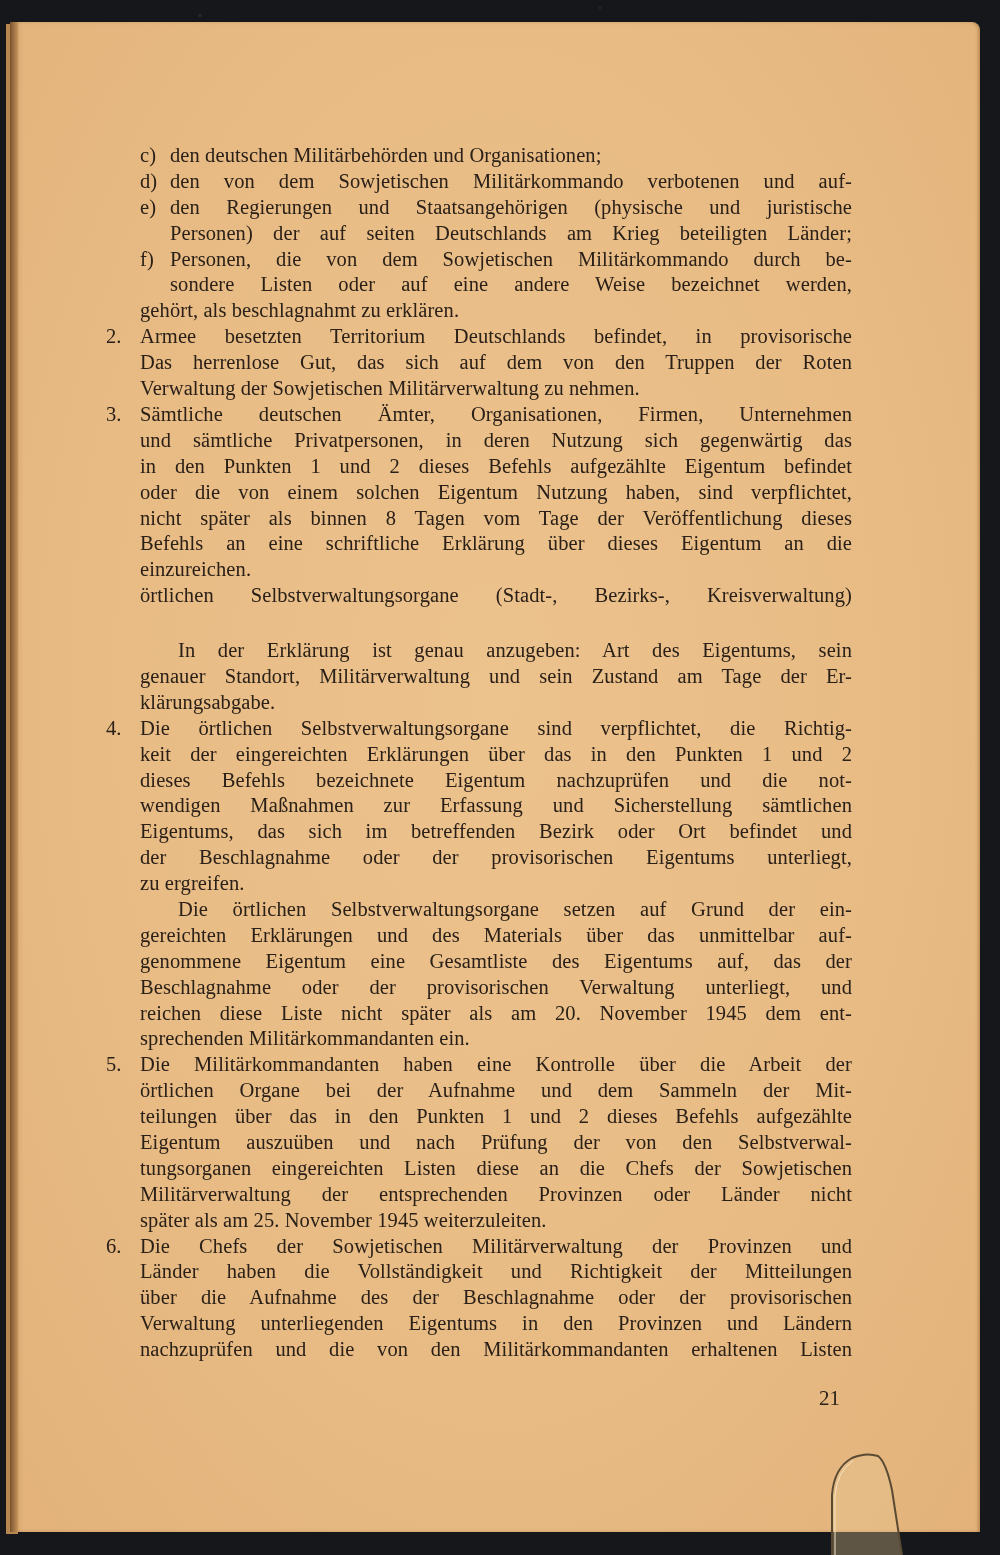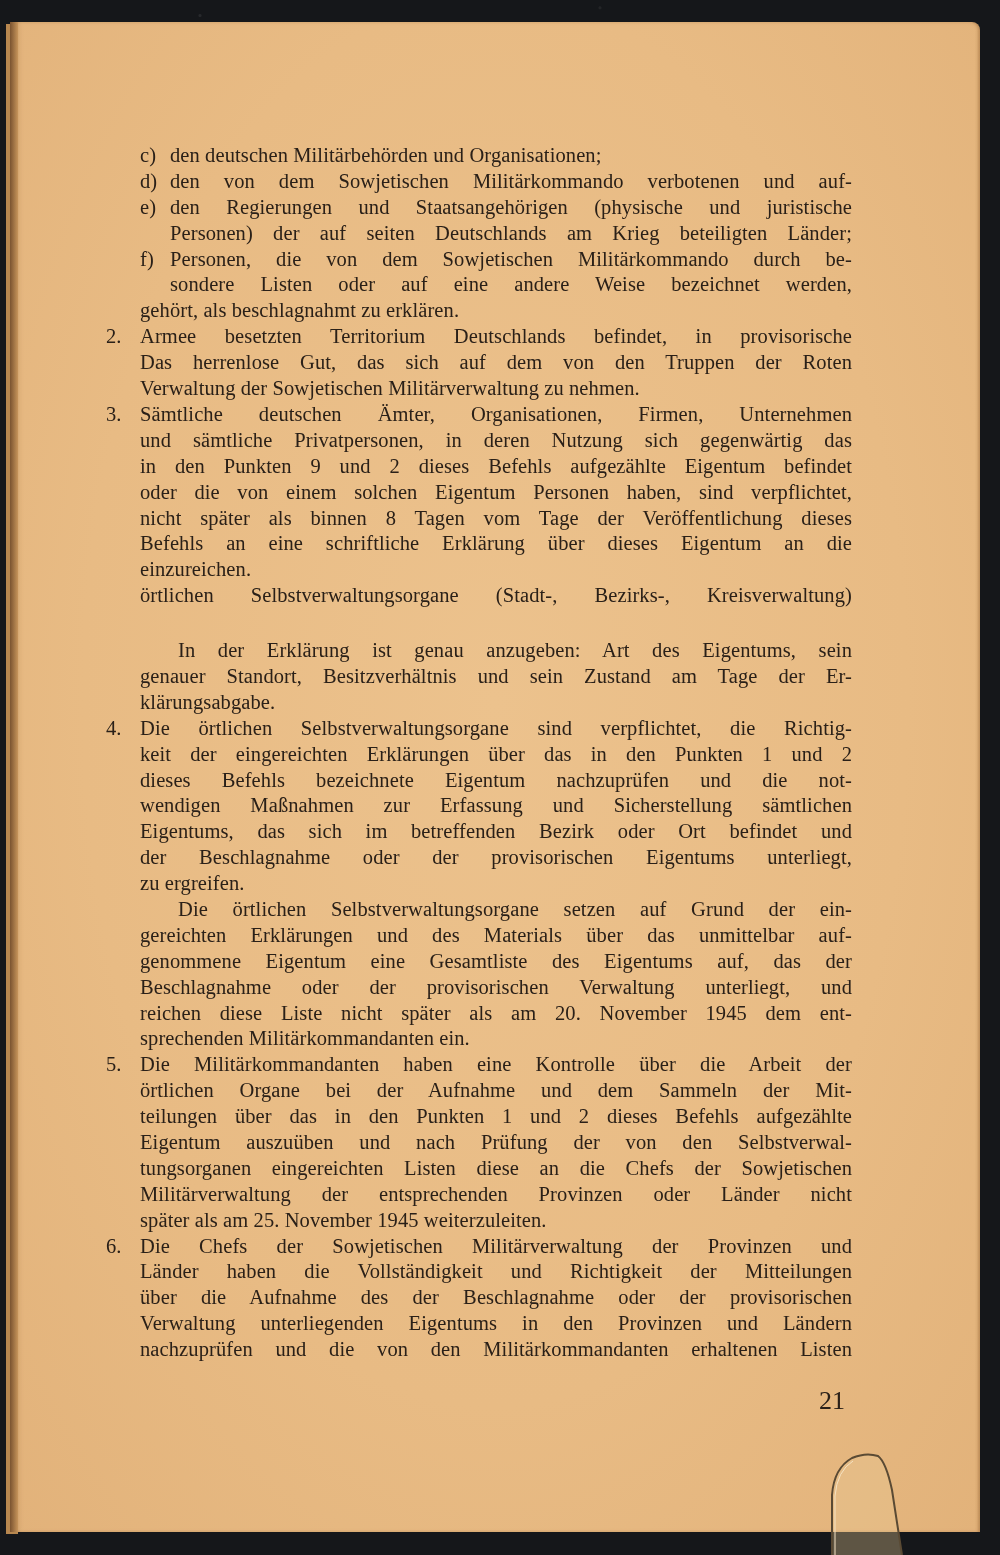--- a/index.html
+++ b/index.html
@@ -48,21 +48,21 @@
     overflow: visible;
   }
   .line.last { text-align-last: left; }
   .line .inner { display: inline-block; width: 100%; text-align: justify; text-align-last: justify; white-space: normal; }
   .line.last .inner { text-align-last: left; }
   .row { display: flex; }
   .marker { width: 34px; flex: 0 0 34px; text-align: left; }
   .content { flex: 1; }
   .page-number {
     position: absolute; left: 819px; top: 1386px;
-    font-size: 26px; color: #2a2018;
+    font-size: 21px; color: #2a2018;
   }
   .clip-icon {
     position: absolute; left: 826px; top: 1450px; width: 80px; height: 105px;
   }
 </style>
 </head>
 <body>
 
 <div class="bg-texture"></div>
 <div class="page-underlayer"></div>
@@ -106,30 +106,30 @@
           <span class="line last"><span class="inner">Verwaltung der Sowjetischen Militärverwaltung zu nehmen.</span></span>
         </div>
       </div>
     </div>
     <div class="row">
       <span class="marker">3.</span>
       <div class="content">
         <div>
           <span class="line"><span class="inner">Sämtliche deutschen Ämter, Organisationen, Firmen, Unternehmen</span></span>
           <span class="line"><span class="inner">und sämtliche Privatpersonen, in deren Nutzung sich gegenwärtig das</span></span>
-          <span class="line"><span class="inner">in den Punkten 9 und 2 dieses Befehls aufgezählte Eigentum befindet</span></span>
-          <span class="line"><span class="inner">oder die von einem solchen Eigentum Personen haben, sind verpflichtet,</span></span>
+          <span class="line"><span class="inner">in den Punkten 1 und 2 dieses Befehls aufgezählte Eigentum befindet</span></span>
+          <span class="line"><span class="inner">oder die von einem solchen Eigentum Nutzung haben, sind verpflichtet,</span></span>
           <span class="line"><span class="inner">nicht später als binnen 8 Tagen vom Tage der Veröffentlichung dieses</span></span>
           <span class="line"><span class="inner">Befehls an eine schriftliche Erklärung über dieses Eigentum an die</span></span>
           <span class="line last"><span class="inner">einzureichen.</span></span>
           <span class="line"><span class="inner">örtlichen Selbstverwaltungsorgane (Stadt-, Bezirks-, Kreisverwaltung)</span></span>
         </div>
         <div>
           <span class="line" style="padding-left: 38px; box-sizing: border-box; margin-top: 29px;"><span class="inner">In der Erklärung ist genau anzugeben: Art des Eigentums, sein</span></span>
-          <span class="line"><span class="inner">genauer Standort, Besitzverhältnis und sein Zustand am Tage der Er-</span></span>
+          <span class="line"><span class="inner">genauer Standort, Militärverwaltung und sein Zustand am Tage der Er-</span></span>
           <span class="line last"><span class="inner">klärungsabgabe.</span></span>
         </div>
       </div>
     </div>
     <div class="row">
       <span class="marker">4.</span>
       <div class="content">
         <div>
           <span class="line"><span class="inner">Die örtlichen Selbstverwaltungsorgane sind verpflichtet, die Richtig-</span></span>
           <span class="line"><span class="inner">keit der eingereichten Erklärungen über das in den Punkten 1 und 2</span></span>

